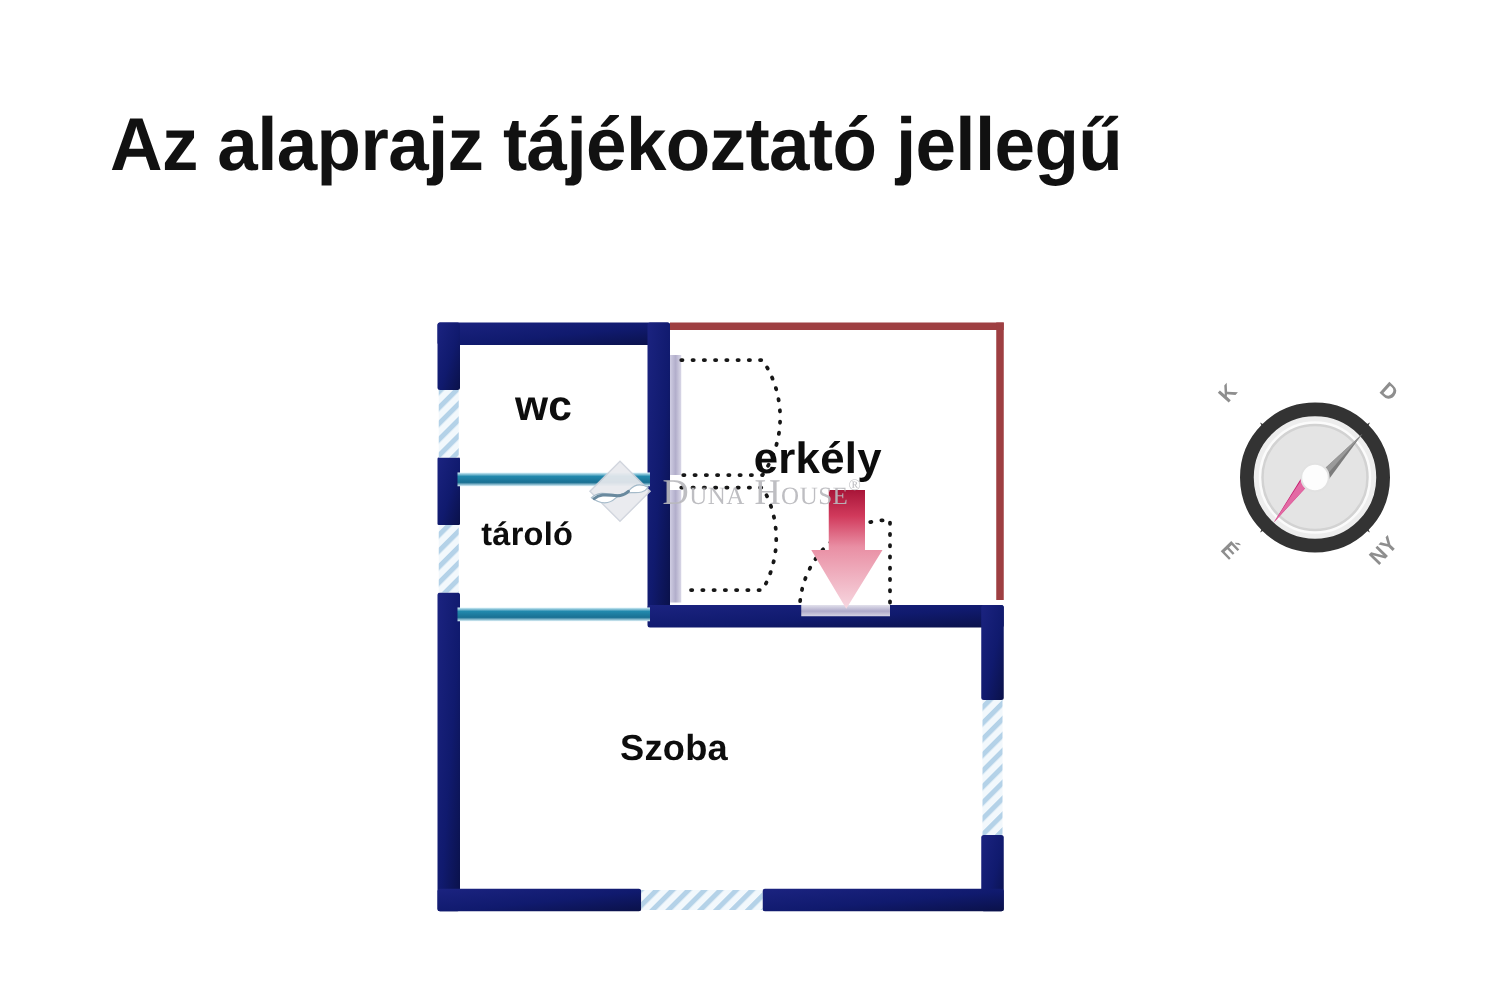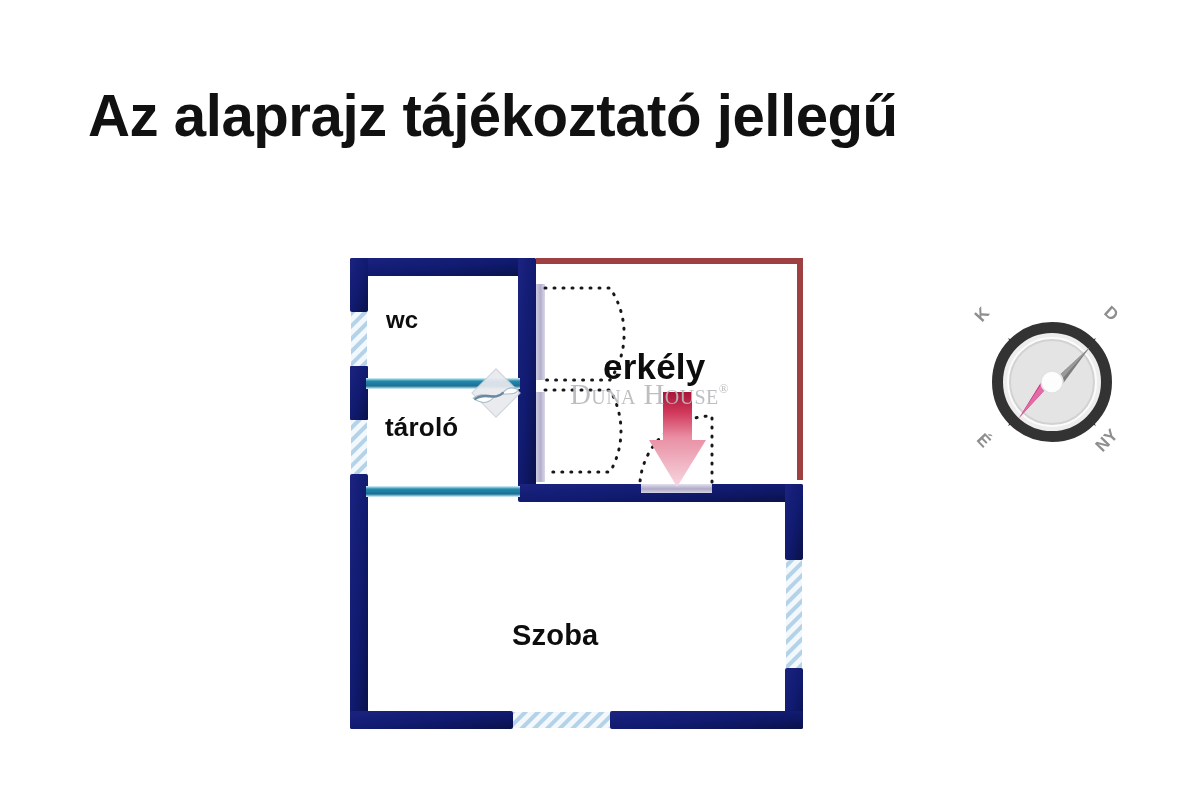--- a/index.html
+++ b/index.html
@@ -54,24 +54,24 @@
 
   
   .room-label {
     position: absolute;
     font-family: "Liberation Sans", sans-serif;
     font-weight: bold;
     color: #0d0d0d;
     white-space: nowrap;
     letter-spacing: 0.2px;
   }
-  #label-wc      { left: 386px; top: 306px; font-size: 24px; }
+  #label-wc      { left: 412px; top: 306px; font-size: 34px; }
   #label-taroblo { left: 385px; top: 412px; font-size: 26px; }
   #label-erkely  { left: 603px; top: 347px; font-size: 35px; }
-  #label-szoba   { left: 512px; top: 583px; font-size: 29px; margin-top: 36px; }
+  #label-szoba   { left: 496px; top: 583px; font-size: 29px; }
 
   
   #watermark {
     position: absolute;
     left: 470px;
     top: 366px;
     width: 275px;
     height: 54px;
     display: flex;
     align-items: center;
@@ -86,21 +86,20 @@
   #wm-text {
     font-family: "Liberation Serif", serif;
     font-size: 29px;
     letter-spacing: 0.4px;
     color: #b9b9bd;
     white-space: nowrap;
     font-variant: small-caps;
     line-height: 1;
     position: relative;
     top: 1px;
-    margin-left: 40px;
   }
   #wm-text .reg {
     font-size: 13px;
     vertical-align: super;
     letter-spacing: 0;
   }
 
   
   #compass {
     position: absolute;

